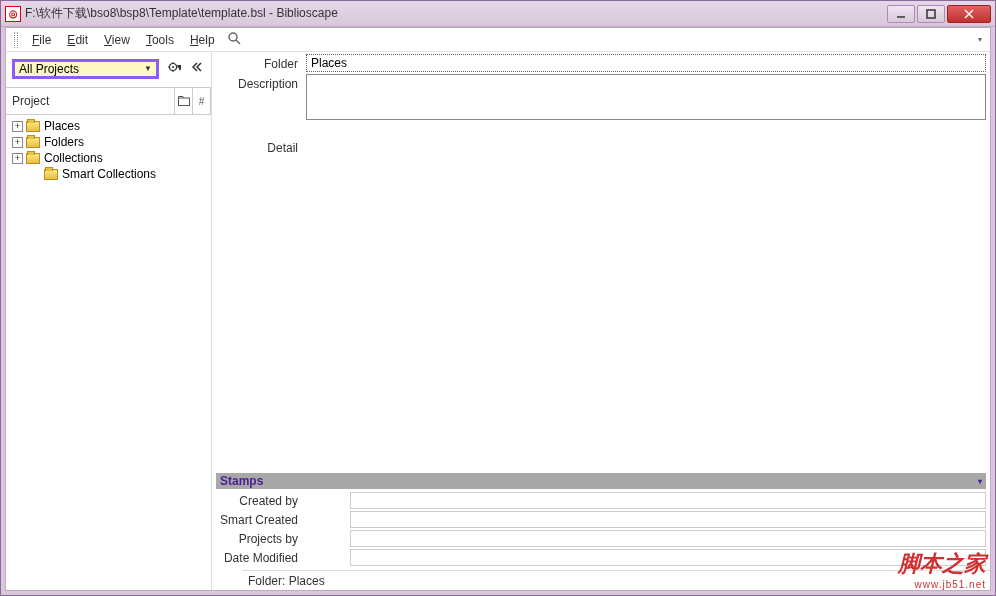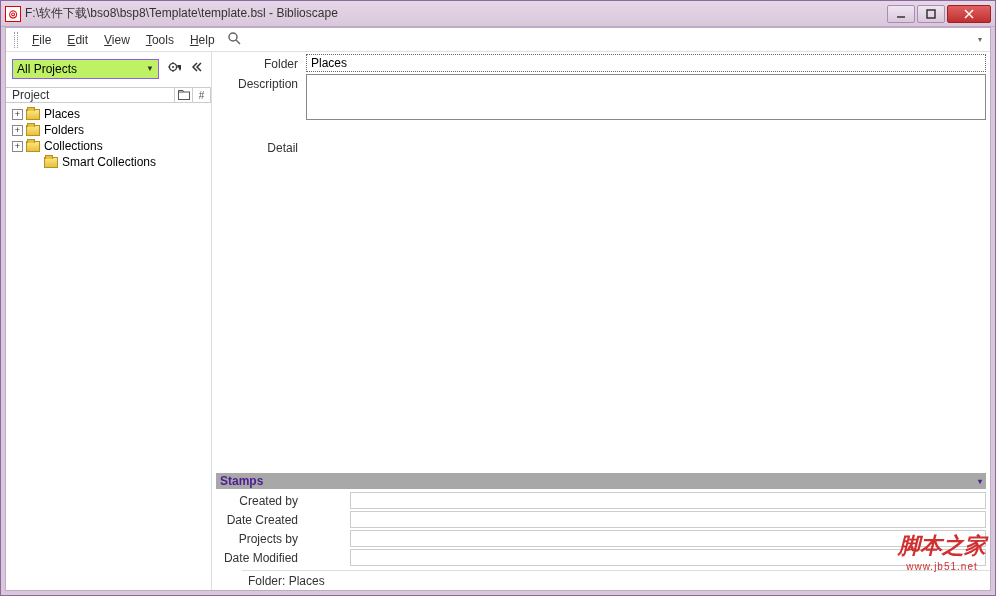--- a/index.html
+++ b/index.html
@@ -15,24 +15,24 @@
 .content-area { flex: 1; background: #fff; border: 1px solid #c0a9c5; margin: 0 4px 4px 4px; display: flex; flex-direction: column; }
 .menubar { height: 24px; display: flex; align-items: center; padding: 0 8px; border-bottom: 1px solid #e0e0e0; }
 .menubar-grip { width: 4px; height: 16px; border-left: 1px dotted #999; border-right: 1px dotted #999; margin-right: 6px; }
 .menu-item { padding: 2px 8px; cursor: pointer; color: #333; }
 .menu-item u { text-decoration: underline; }
 .menu-search { margin-left: 4px; color: #666; cursor: pointer; }
 .menu-overflow { margin-left: auto; color: #666; cursor: pointer; font-size: 8px; }
 .main-body { flex: 1; display: flex; }
 .left-pane { width: 206px; display: flex; flex-direction: column; border-right: 1px solid #ddd; }
 .projects-bar { display: flex; align-items: center; padding: 6px 6px 4px 6px; gap: 6px; }
-.projects-select { flex: 1; height: 20px; border: 1px solid #8b5cf6; background: #bef264; padding: 0 4px; display: flex; align-items: center; justify-content: space-between; cursor: pointer; }
+.projects-select { flex: 1; height: 20px; border: 3px solid #8b5cf6; background: #fef9c3; padding: 0 4px; display: flex; align-items: center; justify-content: space-between; cursor: pointer; }
 .dd-arrow { font-size: 8px; color: #333; }
 .gear-btn, .collapse-btn { cursor: pointer; color: #333; padding: 2px; }
-.tree-header { display: flex; align-items: center; border: 1px solid #ccc; border-left: none; border-right: none; height: 16px; margin-top: 4px; }
+.tree-header { display: flex; align-items: center; border: 1px solid #ccc; border-left: none; border-right: none; height: 28px; margin-top: 4px; }
 .tree-header-label { flex: 1; padding: 0 6px; color: #333; border-right: 1px solid #ccc; height: 100%; display: flex; align-items: center; }
 .tree-header-btn { width: 18px; height: 100%; display: flex; align-items: center; justify-content: center; border-right: 1px solid #ccc; cursor: pointer; color: #555; font-size: 10px; }
 .tree { padding: 3px 2px; }
 .tree-node { display: flex; align-items: center; height: 16px; cursor: pointer; }
 .expander { width: 11px; height: 11px; border: 1px solid #888; display: flex; align-items: center; justify-content: center; margin: 0 3px 0 4px; font-size: 9px; line-height: 1; color: #333; background: #fff; }
 .expander.blank { border: none; background: none; }
 .folder-icon { width: 14px; height: 11px; background: linear-gradient(#ffe680, #e6c040); border: 1px solid #b89020; margin-right: 4px; position: relative; }
 .folder-icon::before { content: ""; position: absolute; top: -3px; left: 0; width: 6px; height: 3px; background: #e6c040; border: 1px solid #b89020; border-bottom: none; }
 .tree-label { color: #000; }
 .tree-node.child { padding-left: 18px; align-items: center; }
@@ -46,21 +46,21 @@
 .field-textarea.desc { height: 46px; }
 .spacer-detail { flex: 1; display: flex; padding: 10px 20px 0 4px; }
 .detail-label { width: 90px; text-align: right; padding: 3px 8px 3px 0; color: #333; }
 .stamps-header { height: 16px; background: #a8a8a8; color: #4c1d95; font-weight: bold; padding: 0 4px; display: flex; align-items: center; justify-content: space-between; margin: 0 4px; }
 .stamps-collapse { font-size: 8px; cursor: pointer; }
 .stamps-body { padding: 1px 4px 4px 4px; }
 .stamp-row { display: flex; align-items: center; margin-top: 2px; gap: 44px; }
 .stamp-label { width: 90px; text-align: right; padding-right: 8px; color: #333; }
 .stamp-input { flex: 1; height: 17px; border: 1px solid #ccc; background: #fff; }
 .statusbar { height: 20px; border-top: 1px solid #ddd; display: flex; align-items: center; padding: 0 6px; color: #333; margin-left: 30px; }
-.watermark { position: absolute; right: 10px; bottom: 24px; text-align: center; pointer-events: none; }
+.watermark { position: absolute; right: 10px; bottom: 6px; text-align: right; pointer-events: none; }
 .watermark .cn { color: #d03030; font-size: 22px; font-family: "KaiTi", "STKaiti", serif; font-style: italic; font-weight: bold; }
 .watermark .url { color: #d03030; font-size: 10px; letter-spacing: 1px; }
 </style>
 </head>
 <body>
 
 <div class="window-frame">
   <div class="titlebar">
     <div class="titlebar-icon">◎</div>
     <div class="titlebar-text">F:\软件下载\bso8\bsp8\Template\template.bsl - Biblioscape</div>
@@ -183,21 +183,21 @@
         <div class="stamps-header">
           <span>Stamps</span>
           <span class="stamps-collapse">▾</span>
         </div>
         <div class="stamps-body">
           <div class="stamp-row">
             <div class="stamp-label">Created by</div>
             <div class="stamp-input"></div>
           </div>
           <div class="stamp-row">
-            <div class="stamp-label">Date Created</div>
+            <div class="stamp-label">Smart Created</div>
             <div class="stamp-input"></div>
           </div>
           <div class="stamp-row">
             <div class="stamp-label">Projects by</div>
             <div class="stamp-input"></div>
           </div>
           <div class="stamp-row">
             <div class="stamp-label">Date Modified</div>
             <div class="stamp-input"></div>
           </div>

